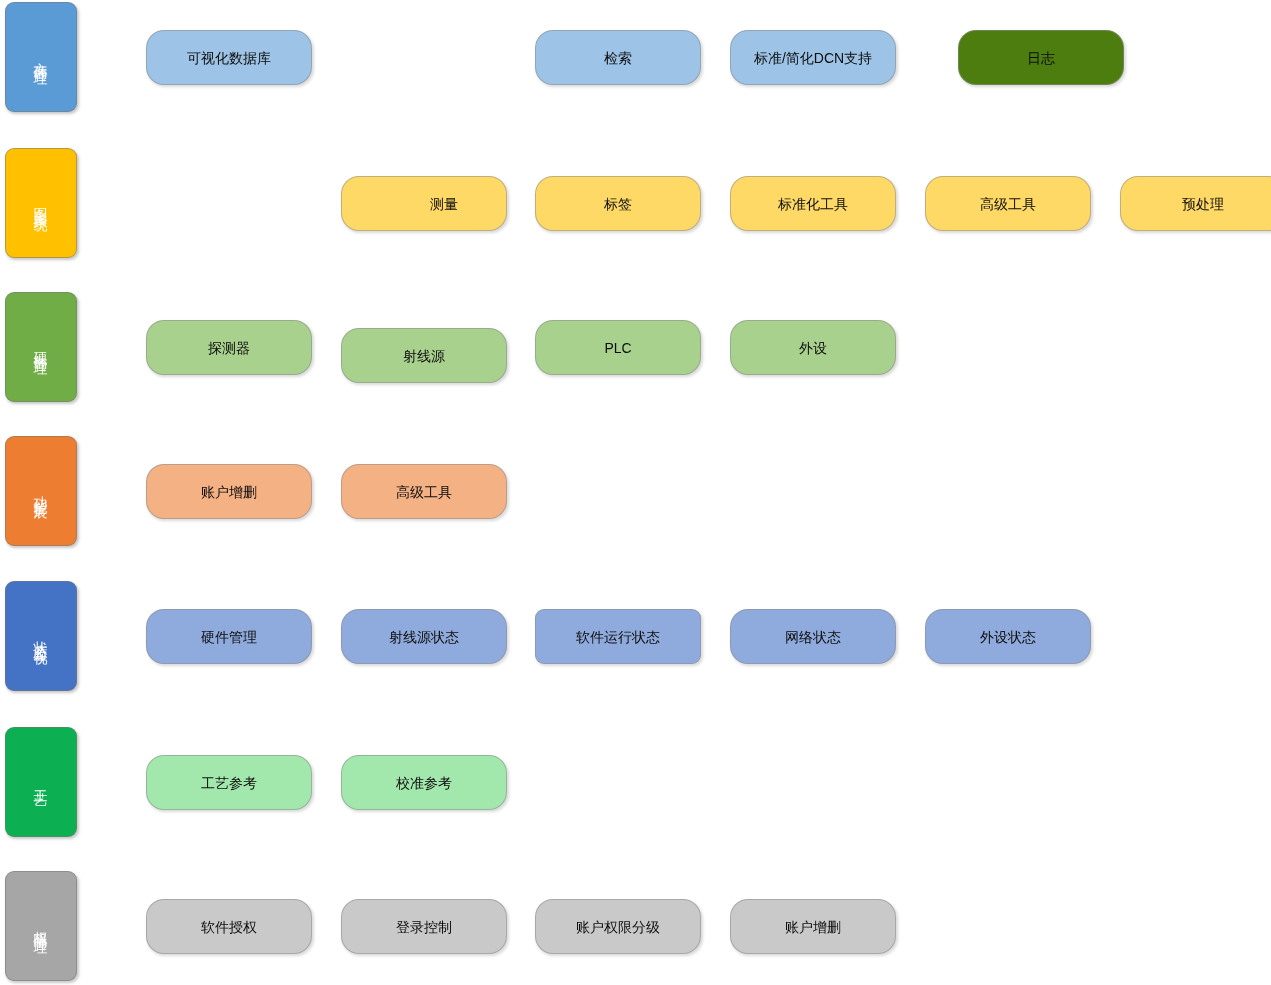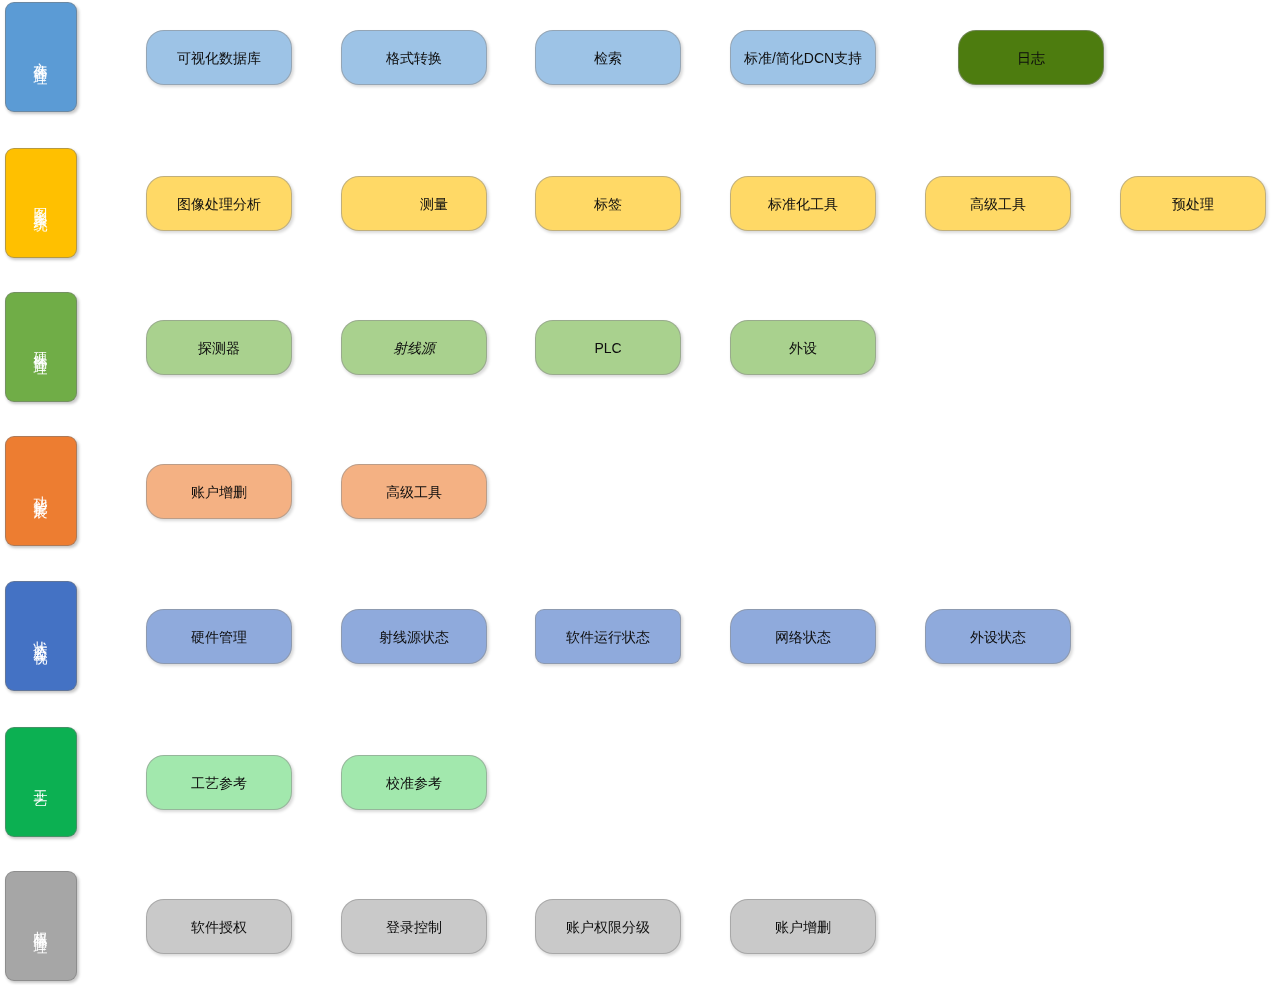--- a/index.html
+++ b/index.html
@@ -32,21 +32,21 @@
     writing-mode: vertical-rl;
     text-orientation: upright;
     color: #ffffff;
     font-size: 14px;
     letter-spacing: 3px;
     line-height: 1;
     user-select: none;
   }
   .feature-node {
     position: absolute;
-    width: 146px;
+    width: 166px;
     height: 55px;
     border-radius: 18px;
     border: 1px solid rgba(140,140,140,0.55);
     box-shadow: 1.5px 2px 3px rgba(0,0,0,0.15);
     display: flex;
     align-items: center;
     justify-content: center;
     box-sizing: border-box;
   }
   .feature-node-label {
@@ -60,37 +60,31 @@
 </head>
 <body>
 
 <div id="canvas">
     <div class="category" style="top: 2px; background: rgb(91, 155, 213);">
       <span class="category-label">文件管理</span>
     </div>
     <div class="feature-node" style="top: 30px; left: 146px; background: rgb(157, 195, 230);">
       <span class="feature-node-label">可视化数据库</span>
     </div>
-    <div class="feature-node" style="top: 30px; left: 341px; background: rgb(157, 195, 230);">
-      <span class="feature-node-label">格式转换</span>
-    </div>
     <div class="feature-node" style="top: 30px; left: 535px; background: rgb(157, 195, 230);">
       <span class="feature-node-label">检索</span>
     </div>
     <div class="feature-node" style="top: 30px; left: 730px; background: rgb(157, 195, 230); justify-content: center;">
       <span class="feature-node-label">标准/简化DCN支持</span>
     </div>
     <div class="feature-node" style="top: 30px; left: 958px; background: #4d7c0f;">
       <span class="feature-node-label">日志</span>
     </div>
     <div class="category" style="top: 148px; background: rgb(255, 192, 0);">
       <span class="category-label">图形系统</span>
-    </div>
-    <div class="feature-node" style="top: 176px; left: 146px; background: rgb(255, 217, 102);">
-      <span class="feature-node-label">图像处理分析</span>
     </div>
     <div class="feature-node" style="top: 176px; left: 341px; background: rgb(255, 217, 102); padding-left: 40px;">
       <span class="feature-node-label">测量</span>
     </div>
     <div class="feature-node" style="top: 176px; left: 535px; background: rgb(255, 217, 102); justify-content: center;">
       <span class="feature-node-label">标签</span>
     </div>
     <div class="feature-node" style="top: 176px; left: 730px; background: rgb(255, 217, 102);">
       <span class="feature-node-label">标准化工具</span>
     </div>
@@ -99,21 +93,21 @@
     </div>
     <div class="feature-node" style="top: 176px; left: 1120px; background: rgb(255, 217, 102);">
       <span class="feature-node-label">预处理</span>
     </div>
     <div class="category" style="top: 292px; background: rgb(112, 173, 71);">
       <span class="category-label">硬件管理</span>
     </div>
     <div class="feature-node" style="top: 320px; left: 146px; background: rgb(169, 209, 142);">
       <span class="feature-node-label">探测器</span>
     </div>
-    <div class="feature-node" style="top: 320px; left: 341px; background: rgb(169, 209, 142); font-style: italic;">
+    <div class="feature-node" style="top: 328px; left: 341px; background: rgb(169, 209, 142);">
       <span class="feature-node-label">射线源</span>
     </div>
     <div class="feature-node" style="top: 320px; left: 535px; background: rgb(169, 209, 142);">
       <span class="feature-node-label">PLC</span>
     </div>
     <div class="feature-node" style="top: 320px; left: 730px; background: rgb(169, 209, 142);">
       <span class="feature-node-label">外设</span>
     </div>
     <div class="category" style="top: 436px; background: rgb(237, 125, 49);">
       <span class="category-label">功能扩展</span>

